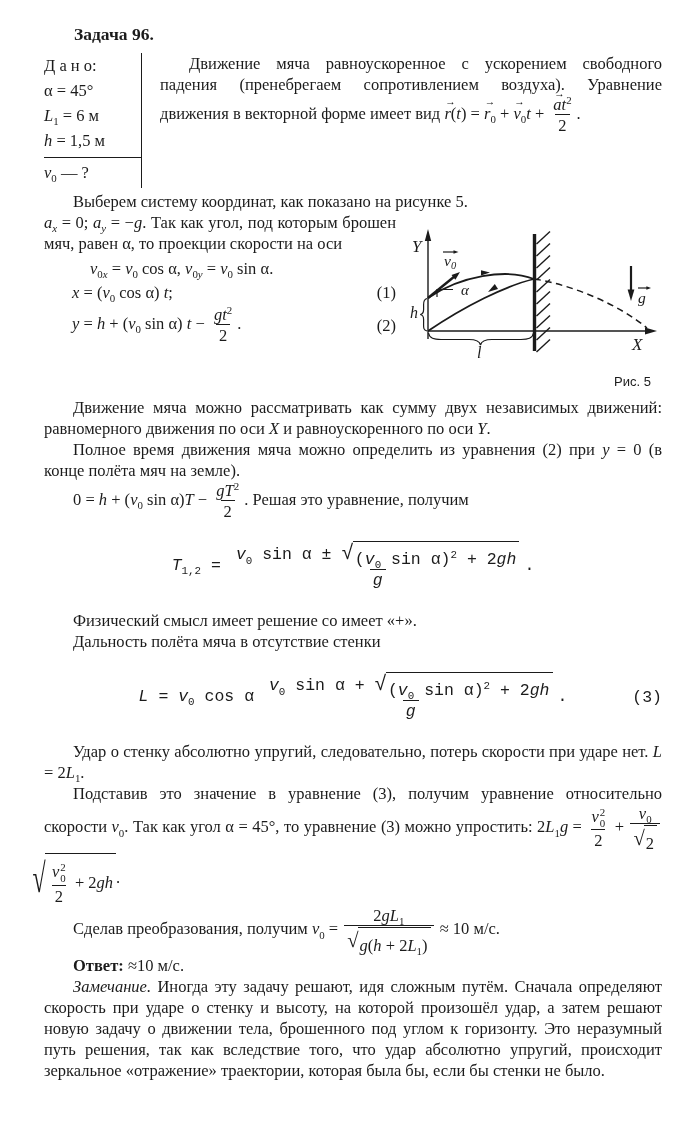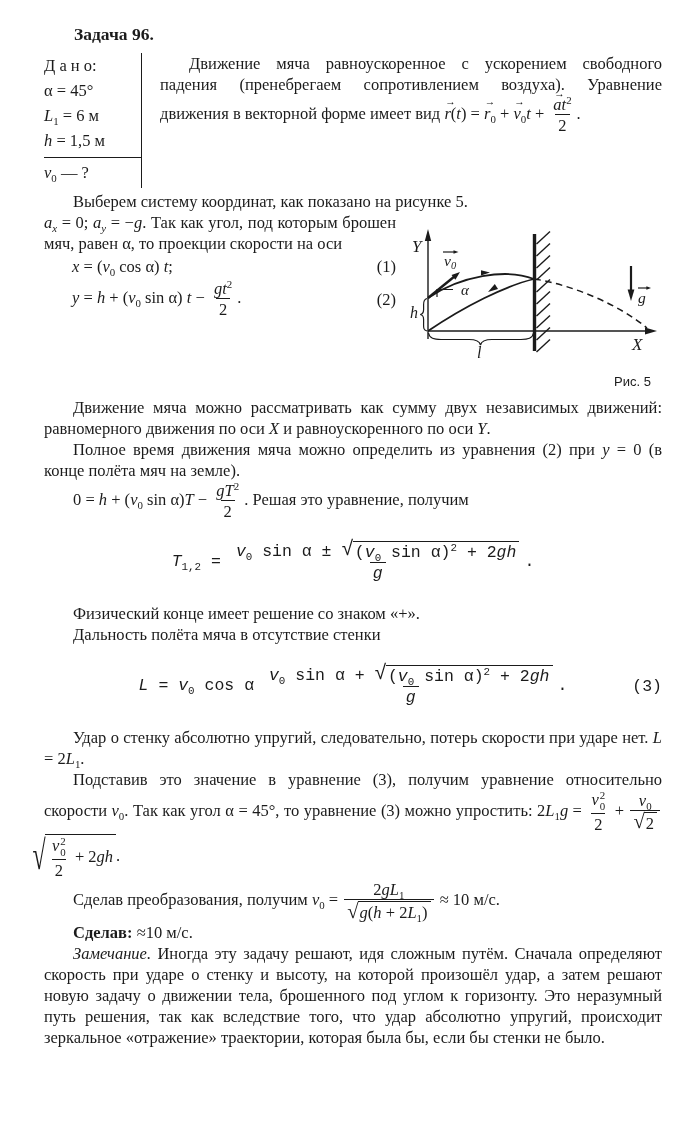--- a/index.html
+++ b/index.html
@@ -19,21 +19,21 @@
   .mi{font-style:italic;}
   .mb{font-weight:bold;}
   sub,sup{font-size:0.66em;line-height:0;}
   .frac{display:inline-flex;flex-direction:column;align-items:center;vertical-align:middle;
         text-indent:0;margin:0 2px;line-height:19px;}
   .frac .num,.frac .den{display:inline-block;white-space:nowrap;text-align:center;padding:0 3px;}
   .frac .den{border-top:1.3px solid #1b1b1b;padding-top:1px;}
   .sqrt{display:inline-flex;align-items:center;vertical-align:middle;text-indent:0;}
   .rad{display:inline-block;font-size:1.25em;line-height:1;margin-right:-1px;transform:translateY(-1px);}
   .rad-tall{font-size:2.5em;transform:scaleX(0.58) translateY(-1px);transform-origin:100% 52%;margin-left:-0.5em;}
-  .arg{display:inline-block;white-space:nowrap;border-top:1.3px solid #1b1b1b;padding:1px 3px 0 2px;}
+  .arg{display:inline-block;white-space:nowrap;border-top:1.3px solid #1b1b1b;padding:8px 3px 0 2px;}
   .vec{position:relative;display:inline-block;text-indent:0;}
   .vec .va{position:absolute;top:-0.60em;left:0.08em;font-size:0.62em;line-height:1;font-style:normal;}
   .ss{display:inline-flex;flex-direction:column;align-items:center;vertical-align:middle;
       font-size:0.66em;line-height:1.05;text-indent:0;margin-left:1px;}
   .vproj-line{padding-left:46px;margin:4px 0 3px;}
   .eqrow{display:flex;align-items:center;justify-content:space-between;padding-left:28px;margin:2px 0;gap:39px;}
   .eqcenter{position:relative;text-align:center;margin:20px 0;font-family:Liberation Mono, monospace;}
   .eqcenter .eqno{position:absolute;right:0;top:50%;transform:translateY(-50%);}
   .wrapzone{display:flex;justify-content:space-between;}
   .leftcol{width:352px;flex:none;}
@@ -63,20 +63,21 @@
             <span class="den"><span class="mt">2</span></span>
           </span><span class="mt">.</span></div>
     </div>
   </div>
 
   <div class="para"><span class="mt">Выберем систему координат, как показано на рисунке 5.</span></div>
 
   <div class="wrapzone">
     <div class="leftcol">
       <div class="para cont"><span class="mi">a</span><sub class="mi">x</sub><span class="mt"> = 0; </span><span class="mi">a</span><sub class="mi">y</sub><span class="mt"> = −</span><span class="mi">g</span><span class="mt">. Так как угол, под которым брошен мяч, равен α, то проекции скорости на оси</span></div>
+      <div class="vproj-line"><span class="mi">v</span><sub>0</sub><sub class="mi">x</sub><span class="mt"> = </span><span class="mi">v</span><sub>0</sub><span class="mt"> cos α,  </span><span class="mi">v</span><sub>0</sub><sub class="mi">y</sub><span class="mt"> = </span><span class="mi">v</span><sub>0</sub><span class="mt"> sin α.</span></div>
       <div class="eqrow">
         <span class="cont"><span class="mi">x</span><span class="mt"> = (</span><span class="mi">v</span><sub>0</sub><span class="mt"> cos α) </span><span class="mi">t</span><span class="mt">;</span></span>
         <span class="eqno">(1)</span>
       </div>
       <div class="eqrow">
         <span class="cont"><span class="mi">y</span><span class="mt"> = </span><span class="mi">h</span><span class="mt"> + (</span><span class="mi">v</span><sub>0</sub><span class="mt"> sin α) </span><span class="mi">t</span><span class="mt"> − </span><span class="frac">
               <span class="num"><span class="mi">g</span><span class="mi">t</span><sup>2</sup></span>
               <span class="den"><span class="mt">2</span></span>
             </span><span class="mt">.</span></span>
         <span class="eqno">(2)</span>
@@ -144,21 +145,21 @@
   <div class="eqcenter">
     <span><span class="mi">T</span><sub>1,2</sub><span class="mt"> = </span><span class="frac">
           <span class="num"><span class="mi">v</span><sub>0</sub><span class="mt"> sin α ± </span><span class="sqrt">
               <span class="rad">√</span>
               <span class="arg"><span class="mt">(</span><span class="mi">v</span><sub>0</sub><span class="mt"> sin α)</span><sup>2</sup><span class="mt"> + 2</span><span class="mi">g</span><span class="mi">h</span></span>
             </span></span>
           <span class="den"><span class="mi">g</span></span>
         </span><span class="mt">.</span></span>
   </div>
 
-  <div class="para"><span class="mt">Физический конце имеет решение со знаком «+».</span></div>
+  <div class="para"><span class="mt">Физический смысл имеет решение со имеет «+».</span></div>
   <div class="para"><span class="mt">Дальность полёта мяча в отсутствие стенки</span></div>
 
   <div class="eqcenter">
     <span><span class="mi">L</span><span class="mt"> = </span><span class="mi">v</span><sub>0</sub><span class="mt"> cos α </span><span class="frac">
           <span class="num"><span class="mi">v</span><sub>0</sub><span class="mt"> sin α + </span><span class="sqrt">
               <span class="rad">√</span>
               <span class="arg"><span class="mt">(</span><span class="mi">v</span><sub>0</sub><span class="mt"> sin α)</span><sup>2</sup><span class="mt"> + 2</span><span class="mi">g</span><span class="mi">h</span></span>
             </span></span>
           <span class="den"><span class="mi">g</span></span>
         </span><span class="mt">.</span></span>
@@ -188,16 +189,16 @@
             <span class="den"><span class="mt">2</span></span>
           </span><span class="mt"> + 2</span><span class="mi">g</span><span class="mi">h</span></span>
       </span><span class="mt">.</span></div>
   <div class="para"><span class="mt">Сделав преобразования, получим </span><span class="mi">v</span><sub>0</sub><span class="mt"> = </span><span class="frac">
         <span class="num"><span class="mt">2</span><span class="mi">g</span><span class="mi">L</span><sub>1</sub></span>
         <span class="den"><span class="sqrt">
             <span class="rad">√</span>
             <span class="arg"><span class="mi">g</span><span class="mt">(</span><span class="mi">h</span><span class="mt"> + 2</span><span class="mi">L</span><sub>1</sub><span class="mt">)</span></span>
           </span></span>
       </span><span class="mt"> ≈ 10 м/с.</span></div>
-  <div class="para"><span class="mb">Сделав:</span><span class="mt"> ≈10 м/с.</span></div>
+  <div class="para"><span class="mb">Ответ:</span><span class="mt"> ≈10 м/с.</span></div>
   <div class="para"><span class="mi">Замечание.</span><span class="mt"> Иногда эту задачу решают, идя сложным путём. Сначала определяют скорость при ударе о стенку и высоту, на которой произошёл удар, а затем решают новую задачу о движении тела, брошенного под углом к горизонту. Это неразумный путь решения, так как вследствие того, что удар абсолютно упругий, происходит зеркальное «отражение» траектории, которая была бы, если бы стенки не было.</span></div>
 
 </div>
 
 </body></html>

